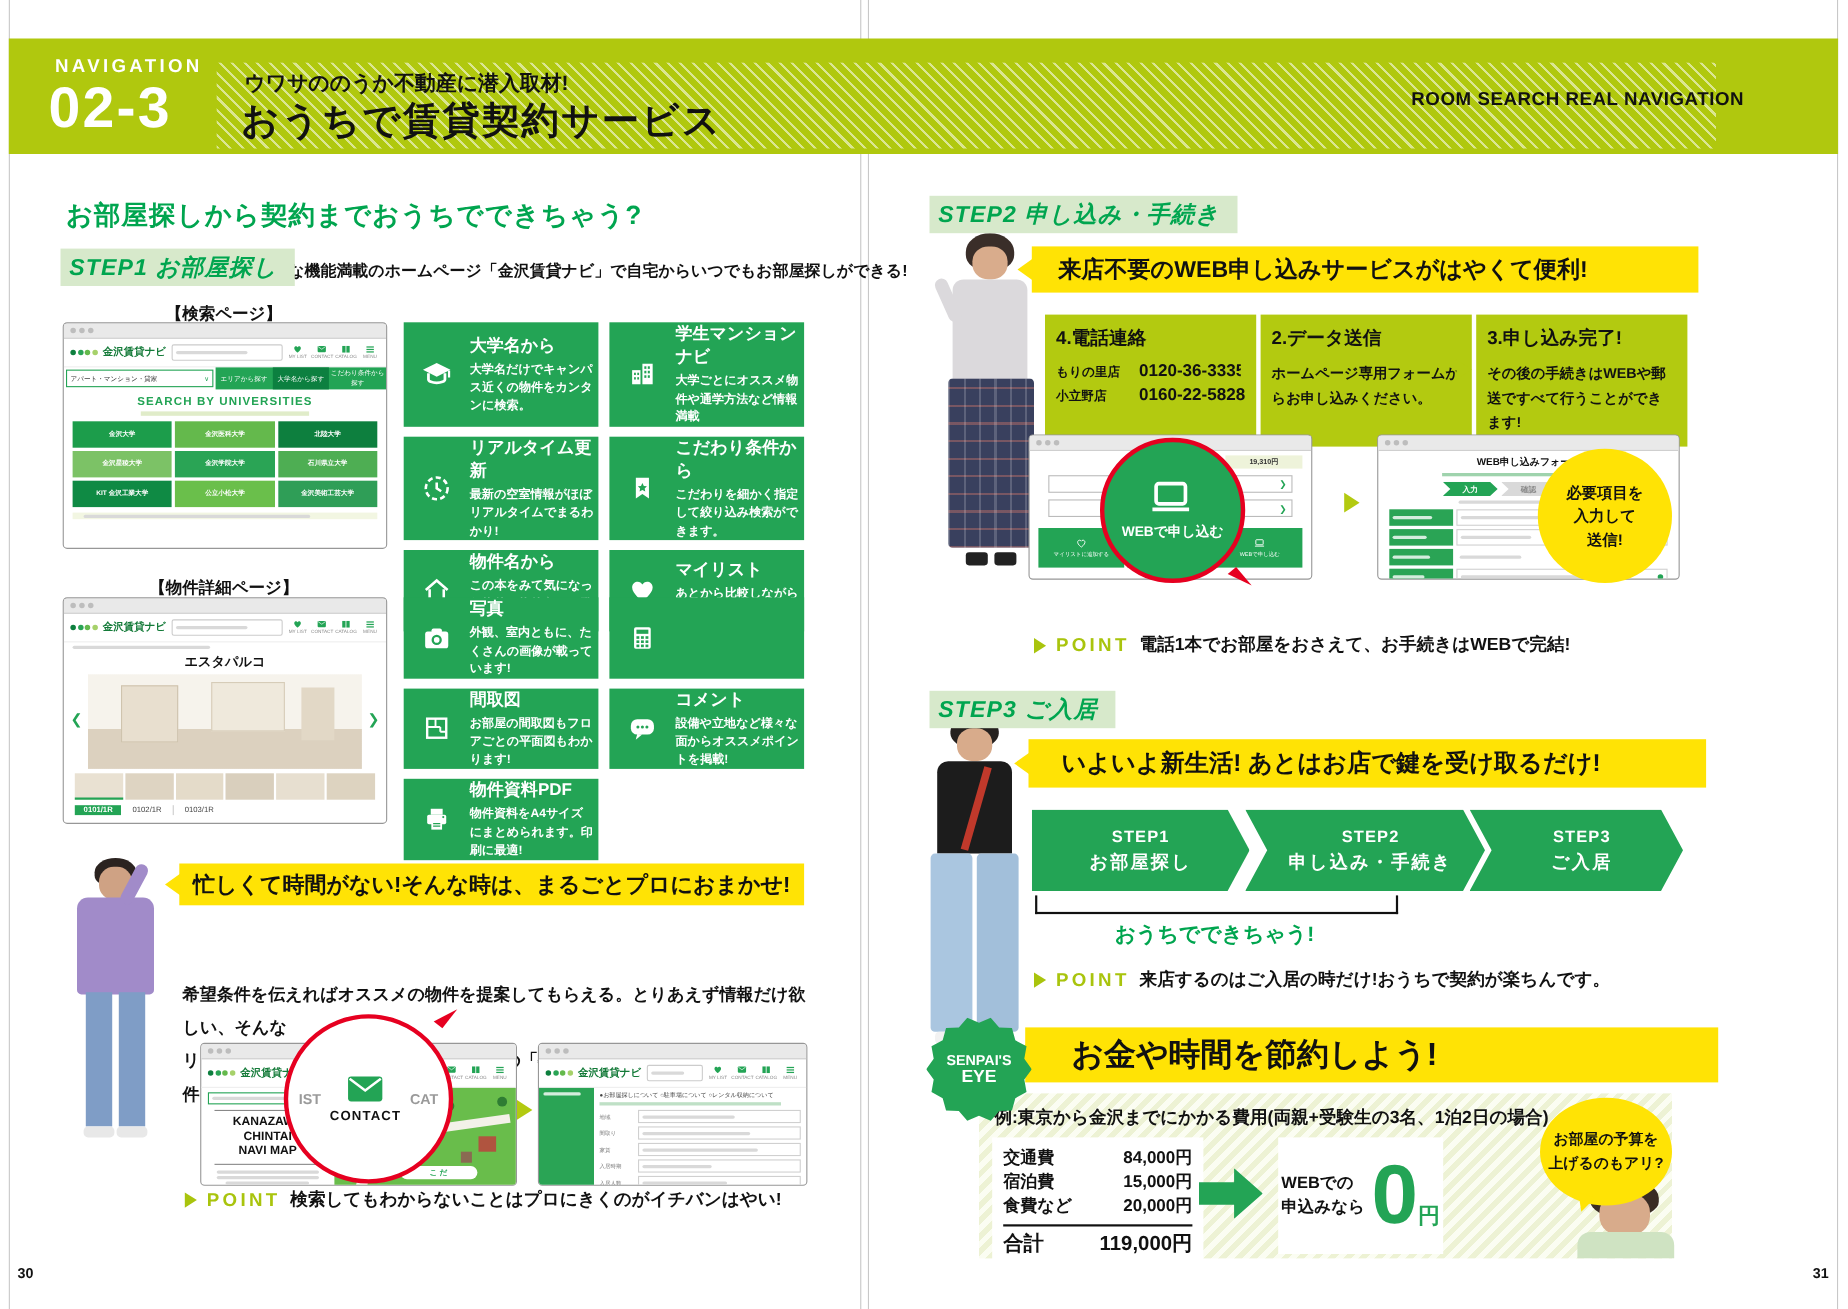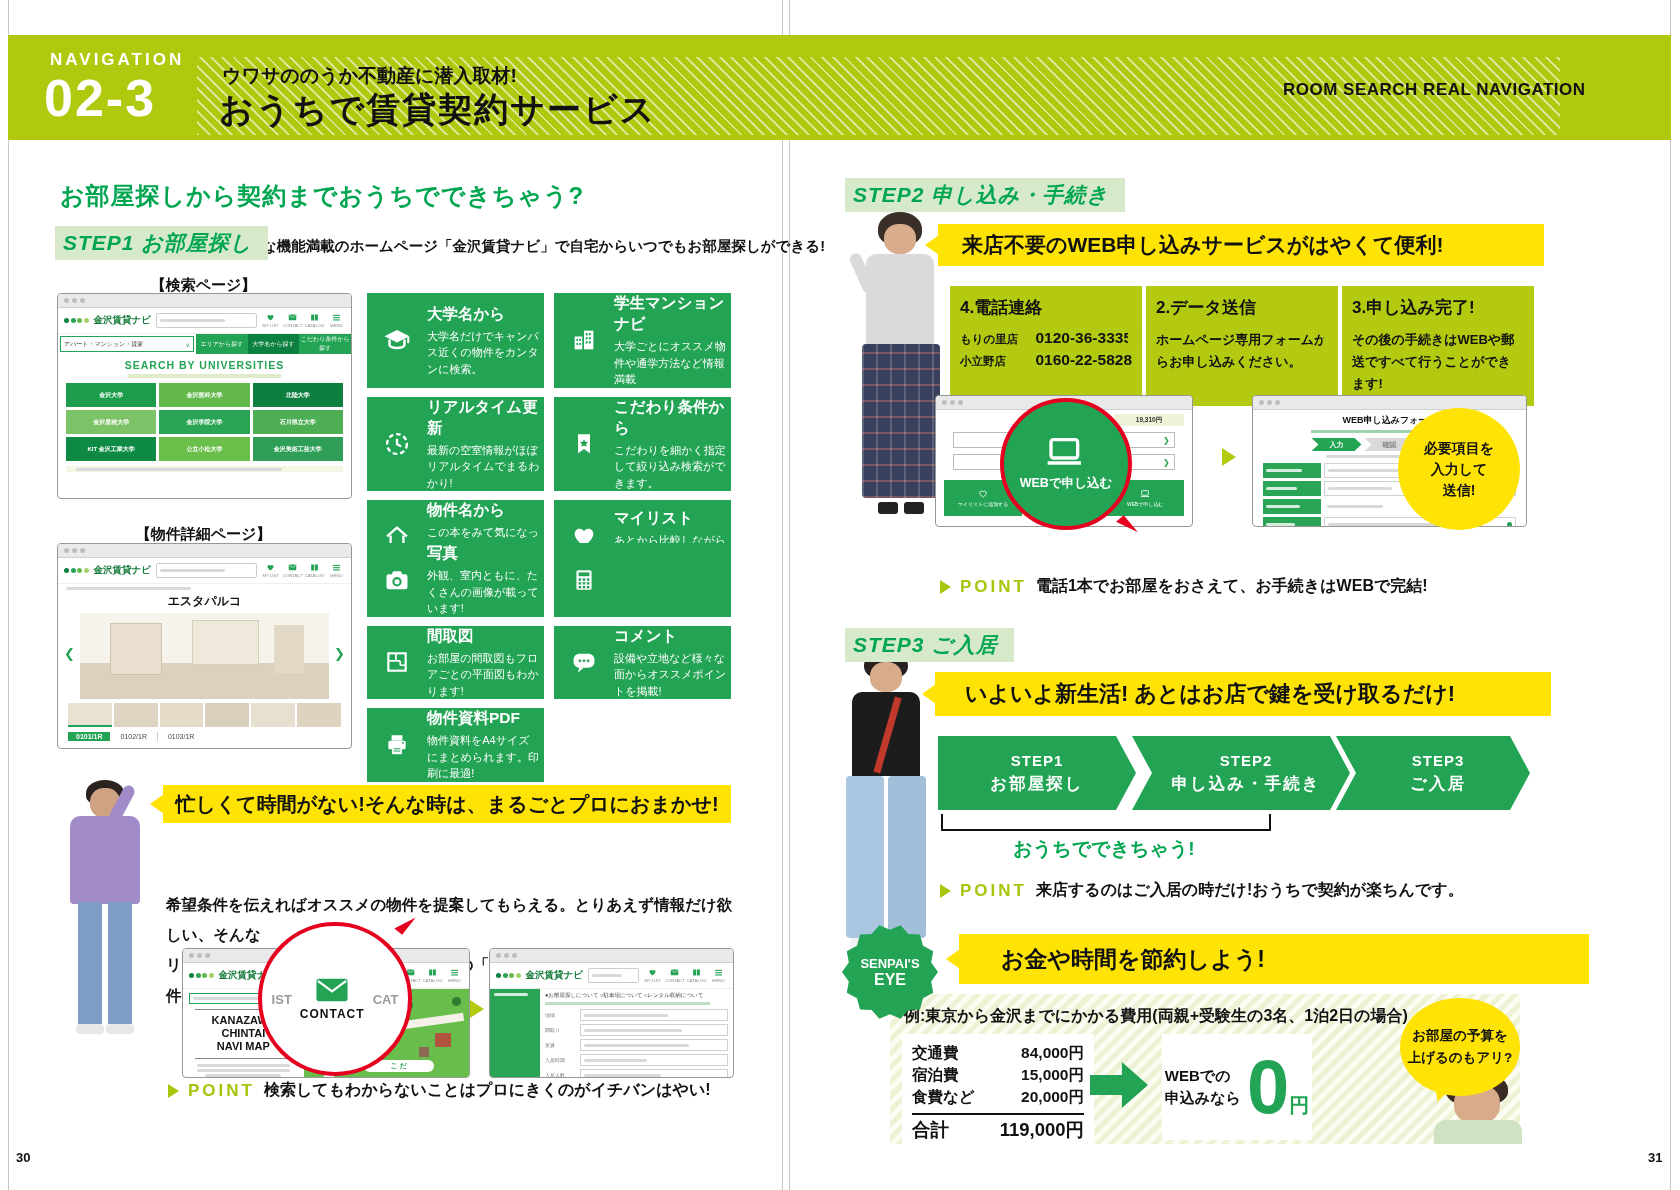--- a/index.html
+++ b/index.html
@@ -20,21 +20,21 @@
   .steplbl{background:#d7e9cb;color:#00a54f;font-style:italic;font-weight:800;font-size:21px;
            padding:3px 16px 3px 8px;letter-spacing:1px;white-space:nowrap;z-index:2}
   .cap{font-weight:800;font-size:15px;text-align:center}
   .ybanner{background:#ffe305;font-weight:800;display:flex;align-items:center;z-index:2}
   .ybanner .tail{position:absolute;left:-13px;top:50%;margin-top:-10px;width:0;height:0;
            border-top:10px solid transparent;border-bottom:10px solid transparent;border-right:14px solid #ffe305}
   .fgrid{display:grid;grid-template-columns:1fr 1fr;gap:9px 10px}
   .fcard{background:#23a455;color:#fff;display:flex;align-items:center;padding-right:4px}
   .fic{width:60px;flex:none;display:flex;align-items:center;justify-content:center}
   .ftt{font-size:15.5px;font-weight:800;margin-bottom:3px}
-  .ftd{font-size:11px;font-weight:400;line-height:1.5}
+  .ftd{font-size:11px;font-weight:700;line-height:1.5}
   .point{display:flex;align-items:center;gap:9px;font-weight:800;font-size:16px;z-index:2}
   .ptri{width:0;height:0;border-top:7px solid transparent;border-bottom:7px solid transparent;border-left:11px solid #a9c40d}
   .plab{color:#a9c40d;letter-spacing:3px;font-size:17px}
   .tri{width:0;height:0;border-top:9px solid transparent;border-bottom:9px solid transparent;border-left:14px solid #b3ca10;z-index:2}
   
   .browser{position:absolute;background:#fff;border:1px solid #979797;border-radius:4px;overflow:hidden;z-index:1}
   .chrome{height:13px;background:#e9e9e9;border-bottom:1px solid #cfcfcf;display:flex;align-items:center;gap:3px;padding:0 6px}
   .dot{width:5px;height:5px;border-radius:50%;background:#bdbdbd}
   .shead{height:25px;display:flex;align-items:center;gap:5px;padding:0 6px;border-bottom:1px solid #eee}
   .logo{display:flex;gap:1.5px;flex:none}
@@ -818,21 +818,21 @@
 <div class="ab point" style="left:940px;top:880px">
   <span class="ptri"></span>
   <span class="plab">POINT</span>
   <span>来店するのはご入居の時だけ!おうちで契約が楽ちんです。</span>
 </div>
 
 <div class="ab seal" style="left:842px;top:924px;width:96px;height:96px">
   <span style="font-size:13px;font-weight:800">SENPAI'S</span>
   <span style="font-size:16px;font-weight:800">EYE</span>
 </div>
-<div class="ybanner" style="position:absolute;left:959px;top:934px;width:588px;height:50px;padding-left:42px;font-size:23px">
+<div class="ybanner" style="position:absolute;left:932px;top:934px;width:588px;height:50px;padding-left:42px;font-size:29px">
   <span class="tail"></span>
   <span>お金や時間を節約しよう!</span>
 </div>
 
 <div class="ab panel" style="left:890px;top:994px;width:630px;height:150px"></div>
 <div class="ab" style="left:904px;top:1006px;font-size:16px;font-weight:800;z-index:2">例:東京から金沢までにかかる費用(両親+受験生の3名、1泊2日の場合)</div>
 <div class="ab" style="left:902px;top:1034px;width:172px;background:#fff;padding:8px 10px;z-index:2">
   <div class="costrow">
       <span>交通費</span>
       <span>84,000円</span>

